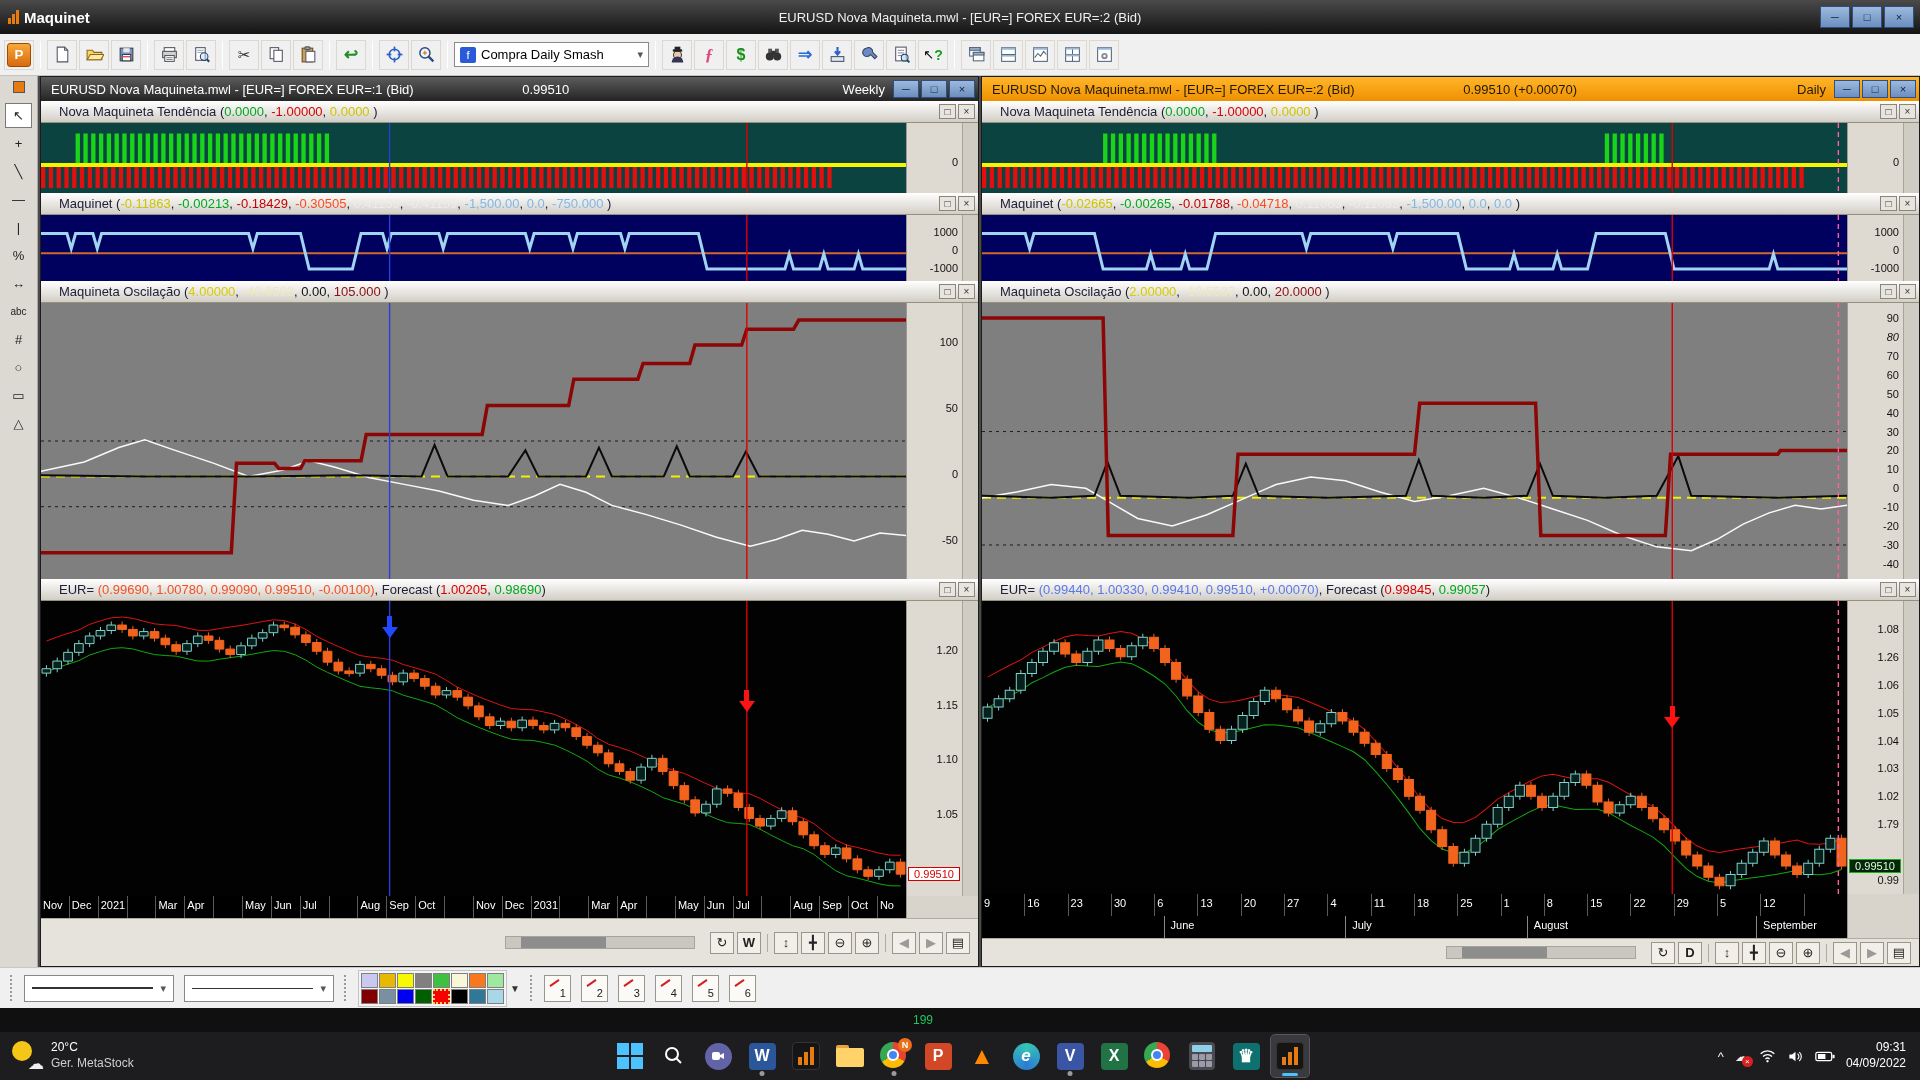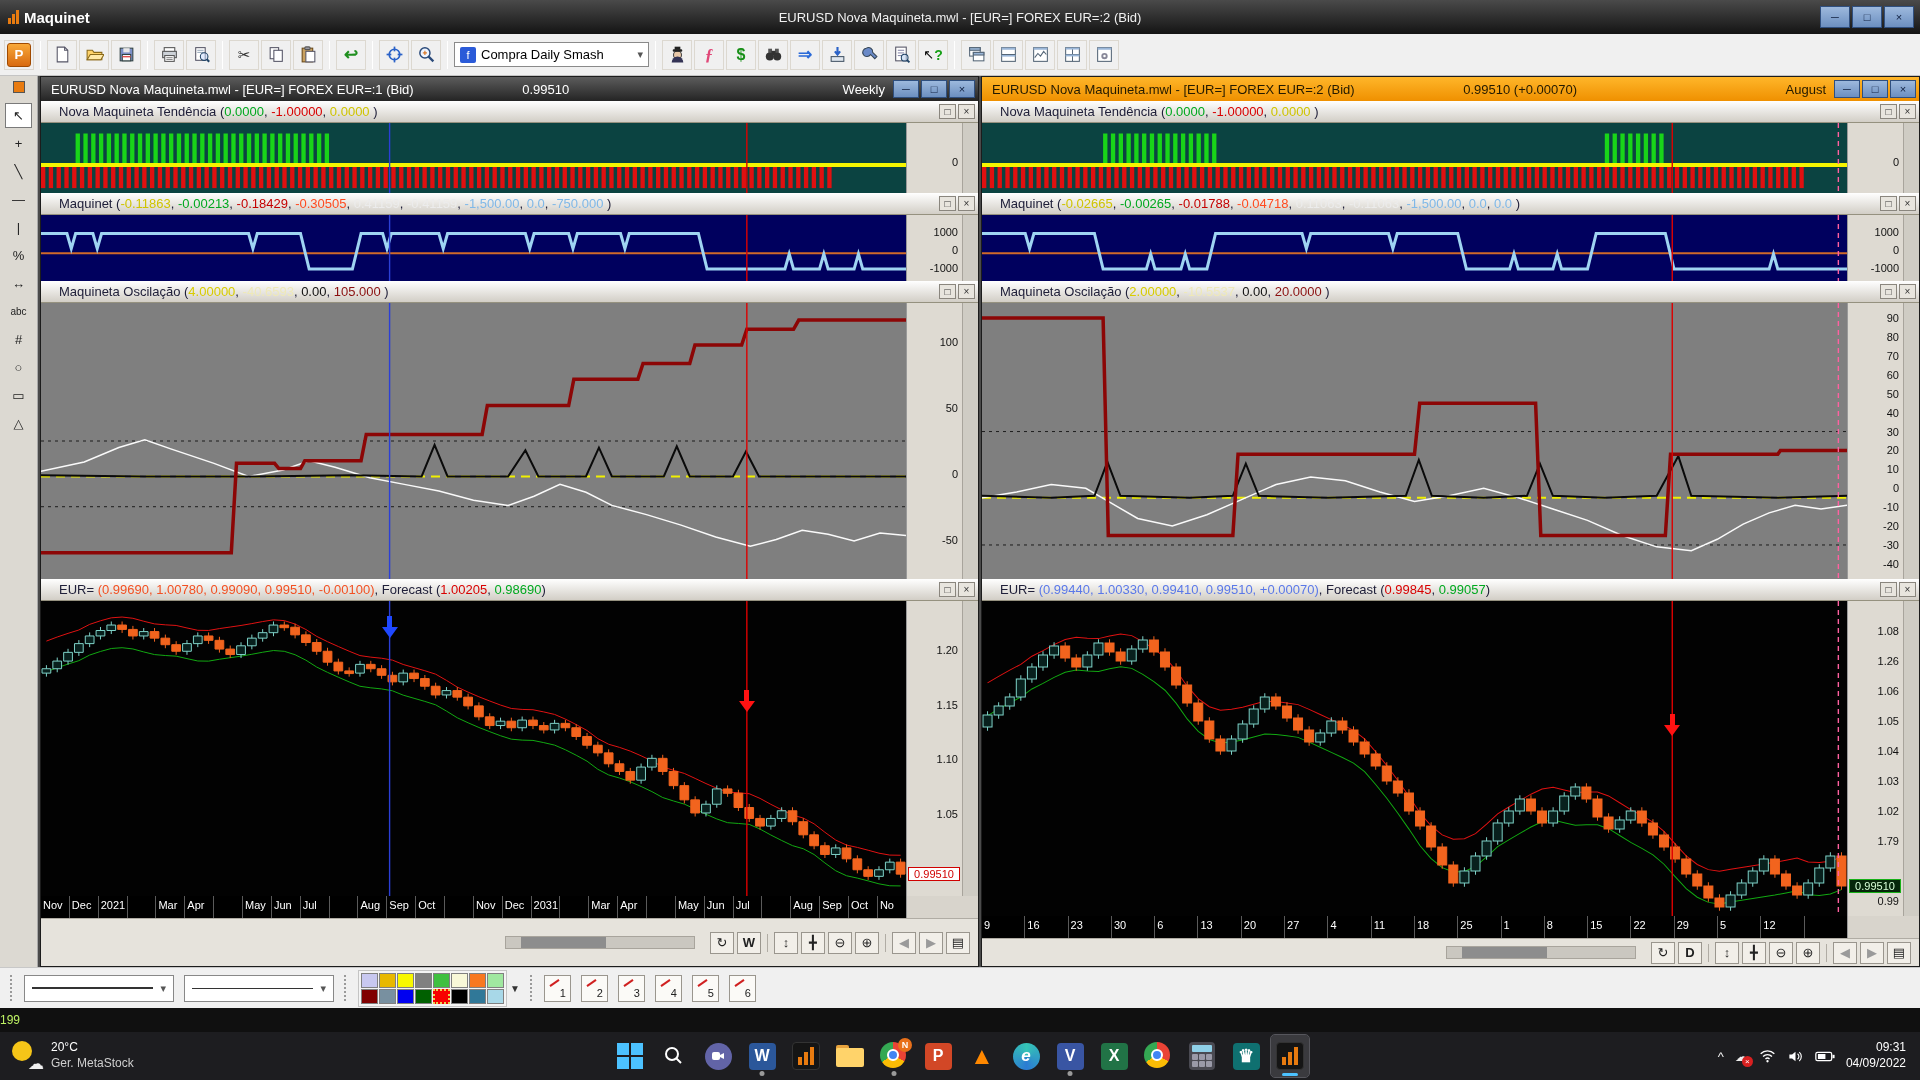--- a/index.html
+++ b/index.html
@@ -86,21 +86,21 @@
 .lsline{flex:1;height:2px;background:#333}
 .lsline.thin{height:1px}
 .palwrap{display:flex;align-items:center;gap:3px}
 .palette{display:grid;grid-template-columns:repeat(8,17px);grid-auto-rows:15px;gap:1px;padding:2px;background:#f4f4f4;border:1px solid #c4c4c4}
 .swatch{border:1px solid #808080}
 .swatch.sel{border:2px dotted #e8d050}
 .paldd{font-size:10px;color:#333}
 .laybtn{width:27px;height:27px;background:#fbfaf7;border:1px solid #9a968e;font-size:11px;position:relative;color:#222;display:flex;align-items:flex-end;justify-content:flex-end;padding:2px 4px}
 .laybtn i{position:absolute;left:4px;top:6px;width:11px;height:2px;background:#d02020;transform:rotate(-35deg)}
 
-.deskstrip{height:24px;background:#101010;color:#bef264;font-size:12px;display:flex;align-items:center;justify-content:flex-start;padding-right:74px;flex:none}
+.deskstrip{height:24px;background:#101010;color:#22c55e;font-size:12px;display:flex;align-items:center;justify-content:center;padding-right:74px;flex:none}
 
 .taskbar{height:48px;background:#1d1d20;display:flex;align-items:center;position:relative;color:#fff;flex:none}
 .tb-weather{display:flex;gap:9px;align-items:center;padding-left:12px;width:280px;z-index:1}
 .wicon{position:relative;width:30px;height:30px}
 .wicon .sun{position:absolute;left:0;top:0;width:20px;height:20px;border-radius:50%;background:#f5c518}
 .wicon .cld{position:absolute;right:-2px;bottom:-2px;font-size:16px;color:#f0f0f0}
 .wtxt{font-size:12px;line-height:1.3}
 .wtxt .d2{color:#cfcfcf}
 .tb-center{position:absolute;left:0;right:0;display:flex;justify-content:center;gap:6px;align-items:center}
 .tbicon{width:38px;height:42px;display:flex;align-items:center;justify-content:center;position:relative;border-radius:4px}
@@ -835,21 +835,21 @@
             <button class="wfbtn gray">◀</button>
             <button class="wfbtn gray">▶</button>
             <button class="wfbtn">▤</button>
           </div>
         </div>
     </section>
     <section class="window win-right">
       <div class="wtitle orange">
         <span class="wt-text">EURUSD Nova Maquineta.mwl - [EUR=] FOREX EUR=:2 (Bid)</span>
         <span class="wt-price">0.99510 (+0.00070)</span>
-        <span class="wt-period">August</span>
+        <span class="wt-period">Daily</span>
         <span class="wbtns" id="wb1">
             <button class="wcbtn">─</button>
             <button class="wcbtn">□</button>
             <button class="wcbtn">×</button>
           </span>
       </div>
       <div class="wbody" id="win1">
           <div class="phead">
             <span class="parts"><span style="color: rgb(32, 32, 58);">Nova Maquineta Tendência (</span><span style="color: rgb(0, 168, 31);">0.0000</span><span style="color: rgb(32, 32, 58);">, </span><span style="color: rgb(216, 0, 0);">-1.00000</span><span style="color: rgb(32, 32, 58);">, </span><span style="color: rgb(207, 196, 0);">0.0000</span><span style="color: rgb(32, 32, 58);"> )</span></span>
             <span class="pbtns">
@@ -1037,21 +1037,21 @@
                 <line x1="0" x2="1000" y1="70.54794520547945" y2="70.54794520547945" stroke="#f0f000" stroke-width="2" stroke-dasharray="9 6" vector-effect="non-scaling-stroke"></line>
                 <polyline points="0,70.54794520547945 40,68.4931506849315 80,65.75342465753424 120,67.12328767123287 150,72.6027397260274 180,78.08219178082192 220,80.82191780821918 260,76.71232876712328 300,71.23287671232876 340,65.75342465753424 380,63.013698630136986 420,64.38356164383562 460,68.4931506849315 500,71.91780821917808 540,69.86301369863014 580,67.12328767123287 620,70.54794520547945 660,74.65753424657534 700,78.76712328767124 740,84.24657534246576 780,88.35616438356165 820,89.72602739726028 850,85.61643835616438 880,80.13698630136986 910,76.02739726027397 940,73.28767123287672 970,74.65753424657534 1000,73.28767123287672" fill="none" stroke="#fafafa" stroke-width="1.5" vector-effect="non-scaling-stroke"></polyline>
                 <polyline points="0,69.86301369863014 80,70.54794520547945 130,69.86301369863014 145,57.534246575342465 160,69.86301369863014 240,70.54794520547945 290,69.86301369863014 305,58.21917808219178 320,69.86301369863014 400,70.54794520547945 490,69.86301369863014 505,56.849315068493155 520,69.86301369863014 580,70.54794520547945 630,69.86301369863014 645,58.21917808219178 660,69.86301369863014 720,70.54794520547945 780,69.86301369863014 805,55.47945205479452 820,69.86301369863014 920,70.54794520547945 1000,69.86301369863014" fill="none" stroke="#0a0a0a" stroke-width="2" vector-effect="non-scaling-stroke"></polyline>
                 <polyline points="0,5.47945205479452 140,5.47945205479452 146,84.24657534246576 290,84.24657534246576 296,54.794520547945204 500,54.794520547945204 506,36.3013698630137 640,36.3013698630137 646,84.24657534246576 790,84.24657534246576 796,54.794520547945204 920,54.794520547945204 923,53.42465753424658 1000,53.42465753424658" fill="none" stroke="#8c0606" stroke-width="3.5" vector-effect="non-scaling-stroke"></polyline>
                 <line x1="798" x2="798" y1="0" y2="100" stroke="#dd0000" stroke-width="1.4" vector-effect="non-scaling-stroke"></line>
                 <line x1="990" x2="990" y1="0" y2="100" stroke="#ff60a0" stroke-width="1.4" vector-effect="non-scaling-stroke" stroke-dasharray="5 4"></line>
               </svg>
             </div>
             <div class="paxis">
               <div class="axlab" style="top: 5.47945%;">90</div>
-              <div class="axlab" style="top: 12.3288%;">80</div>
+              <div class="axlab" style="top: 12.3288%; font-style: italic;">80</div>
               <div class="axlab" style="top: 19.1781%;">70</div>
               <div class="axlab" style="top: 26.0274%;">60</div>
               <div class="axlab" style="top: 32.8767%;">50</div>
               <div class="axlab" style="top: 39.726%;">40</div>
               <div class="axlab" style="top: 46.5753%;">30</div>
               <div class="axlab" style="top: 53.4247%;">20</div>
               <div class="axlab" style="top: 60.274%;">10</div>
               <div class="axlab" style="top: 67.1233%;">0</div>
               <div class="axlab" style="top: 73.9726%;">-10</div>
               <div class="axlab" style="top: 80.8219%;">-20</div>
@@ -1268,20 +1268,33 @@
               <div class="xcell">8</div>
               <div class="xcell">15</div>
               <div class="xcell">22</div>
               <div class="xcell">29</div>
               <div class="xcell">5</div>
               <div class="xcell">12</div>
               <div class="xcell"></div>
             </div>
             <div class="xfill"></div>
           </div>
+          <div class="xaxis">
+            <div class="mrow">
+              <div class="msep" style="left: 21%;"></div>
+              <div class="mlab" style="left: 21.8%;">June</div>
+              <div class="msep" style="left: 42%;"></div>
+              <div class="mlab" style="left: 42.8%;">July</div>
+              <div class="msep" style="left: 63%;"></div>
+              <div class="mlab" style="left: 63.8%;">August</div>
+              <div class="msep" style="left: 89.5%;"></div>
+              <div class="mlab" style="left: 90.3%;">September</div>
+            </div>
+            <div class="xfill"></div>
+          </div>
           <div class="wfoot">
             <div class="scrolltrack">
               <div class="scrollthumb" style="left: 8%; width: 45%;"></div>
             </div>
             <button class="wfbtn">↻</button>
             <button class="wfbtn bold">D</button>
             <div class="wfsep"></div>
             <button class="wfbtn">↕</button>
             <button class="wfbtn">╋</button>
             <button class="wfbtn">⊖</button>

